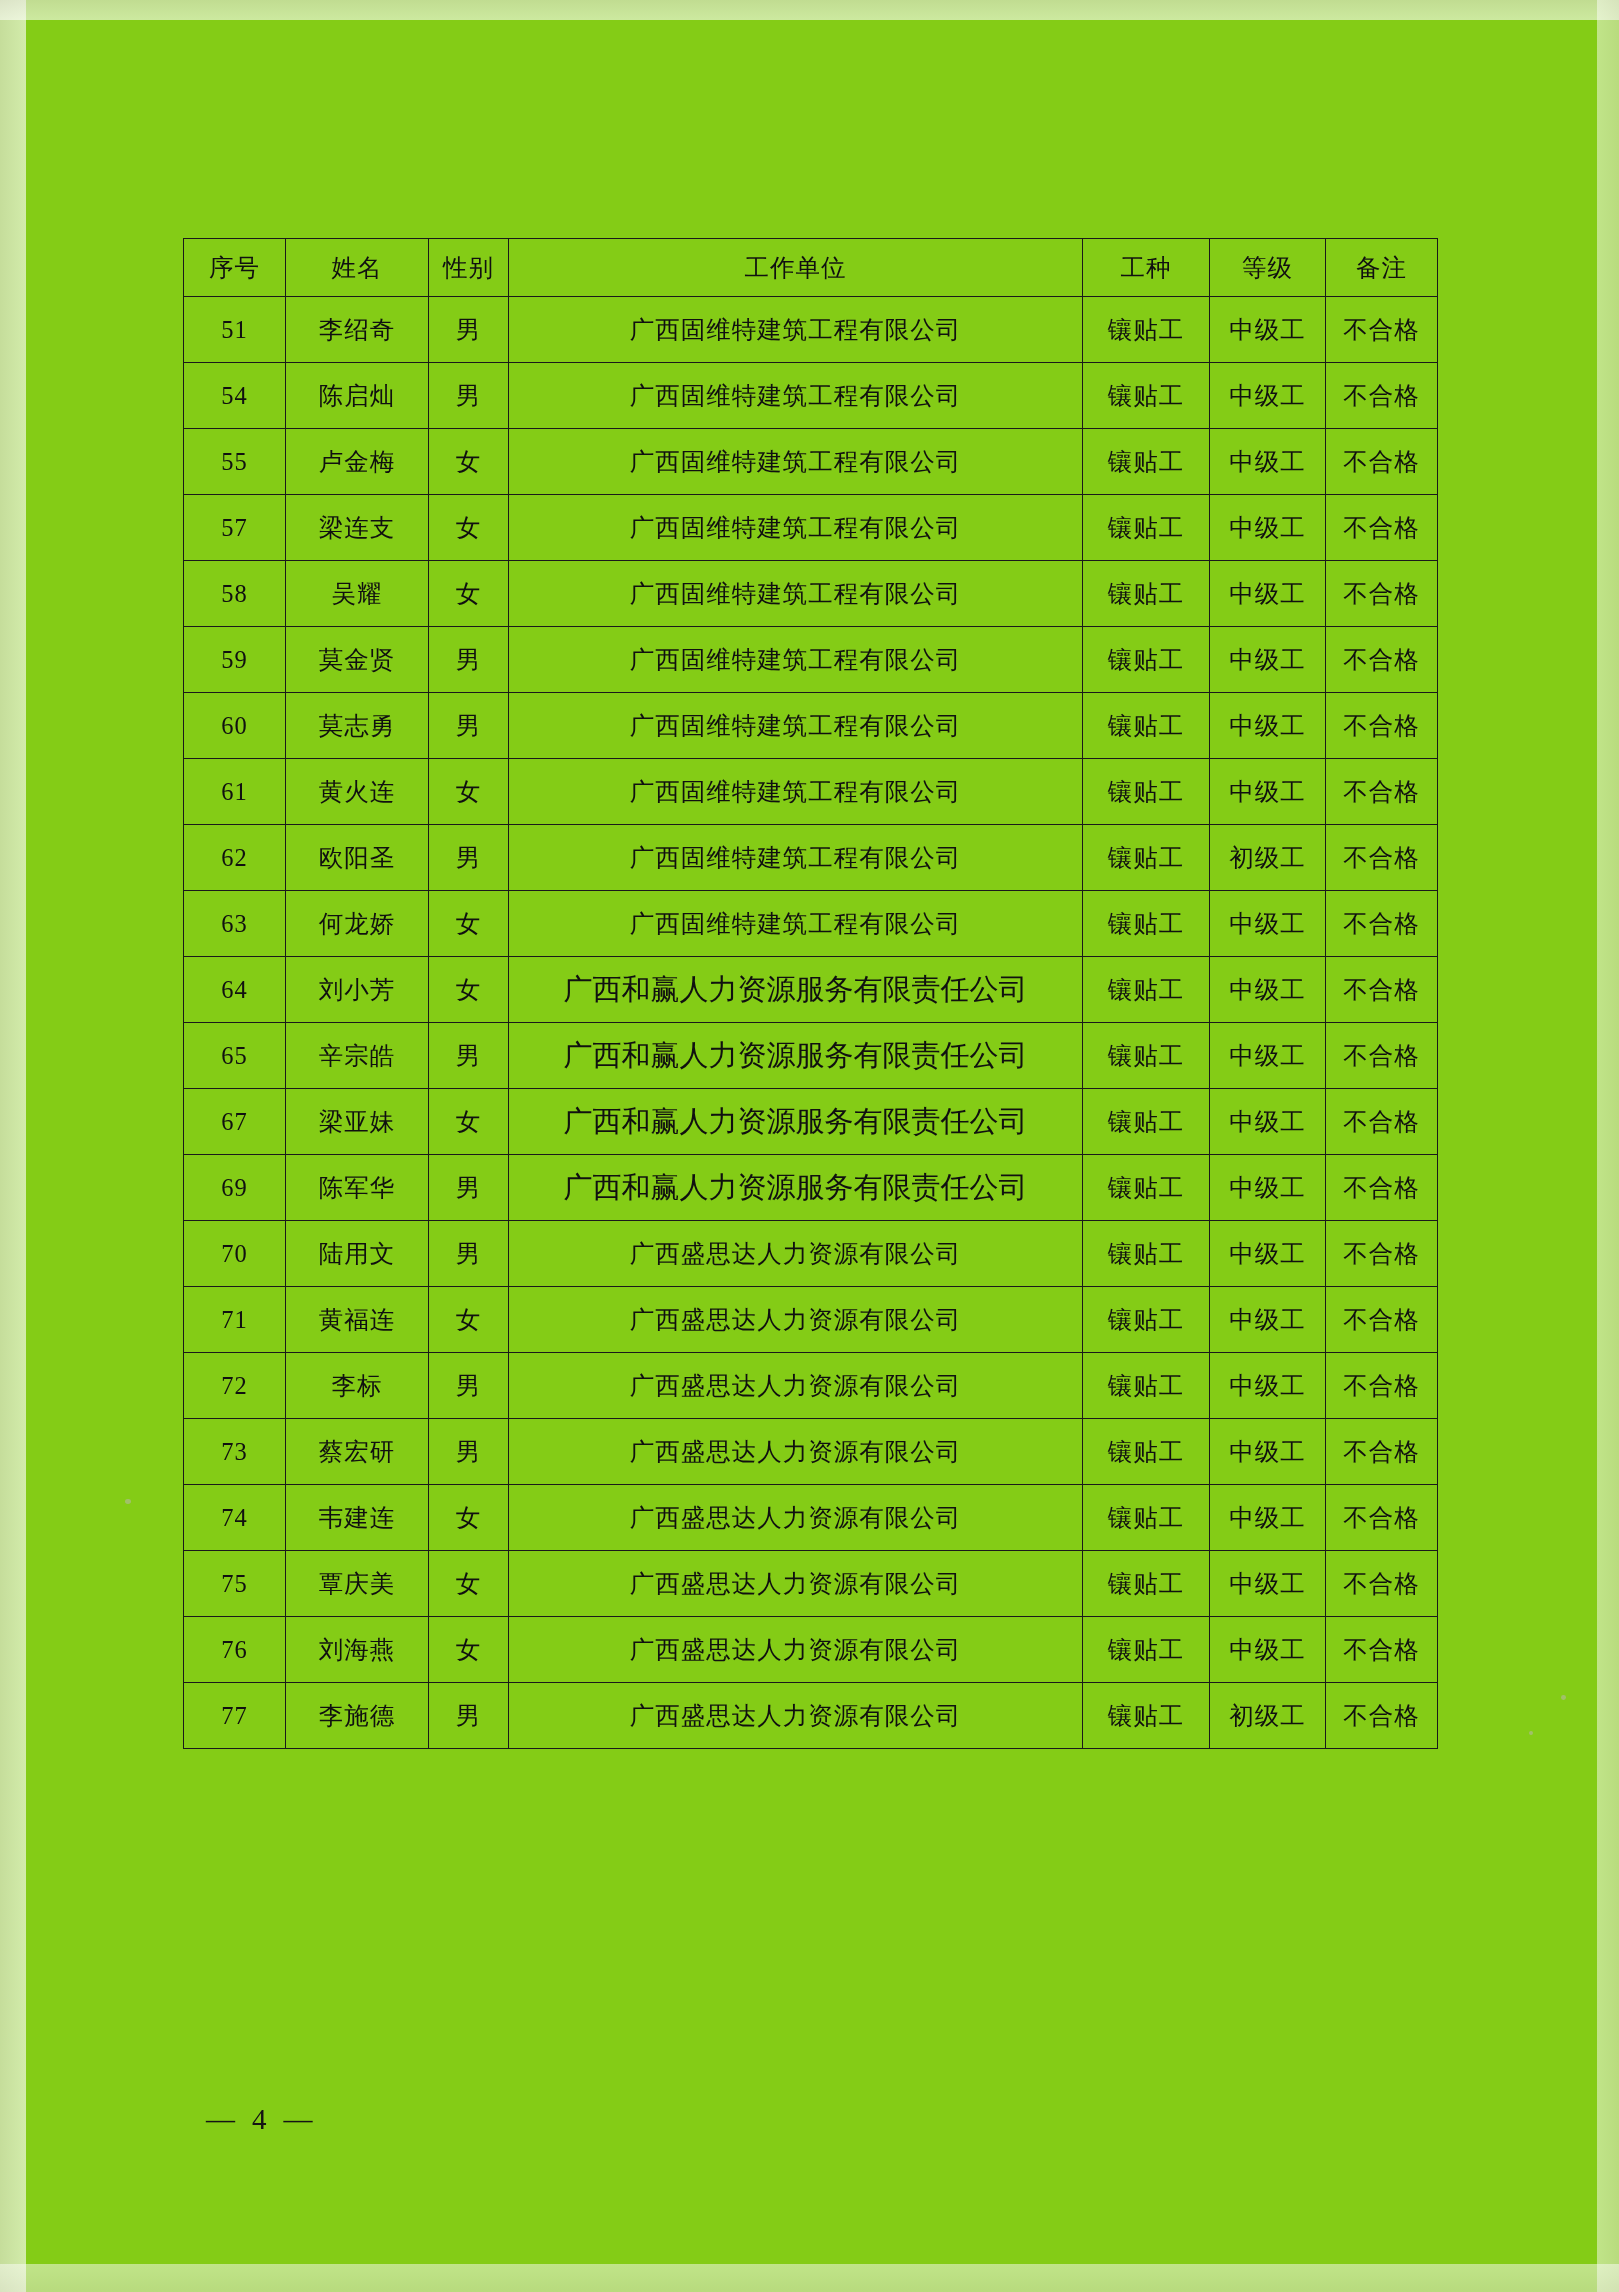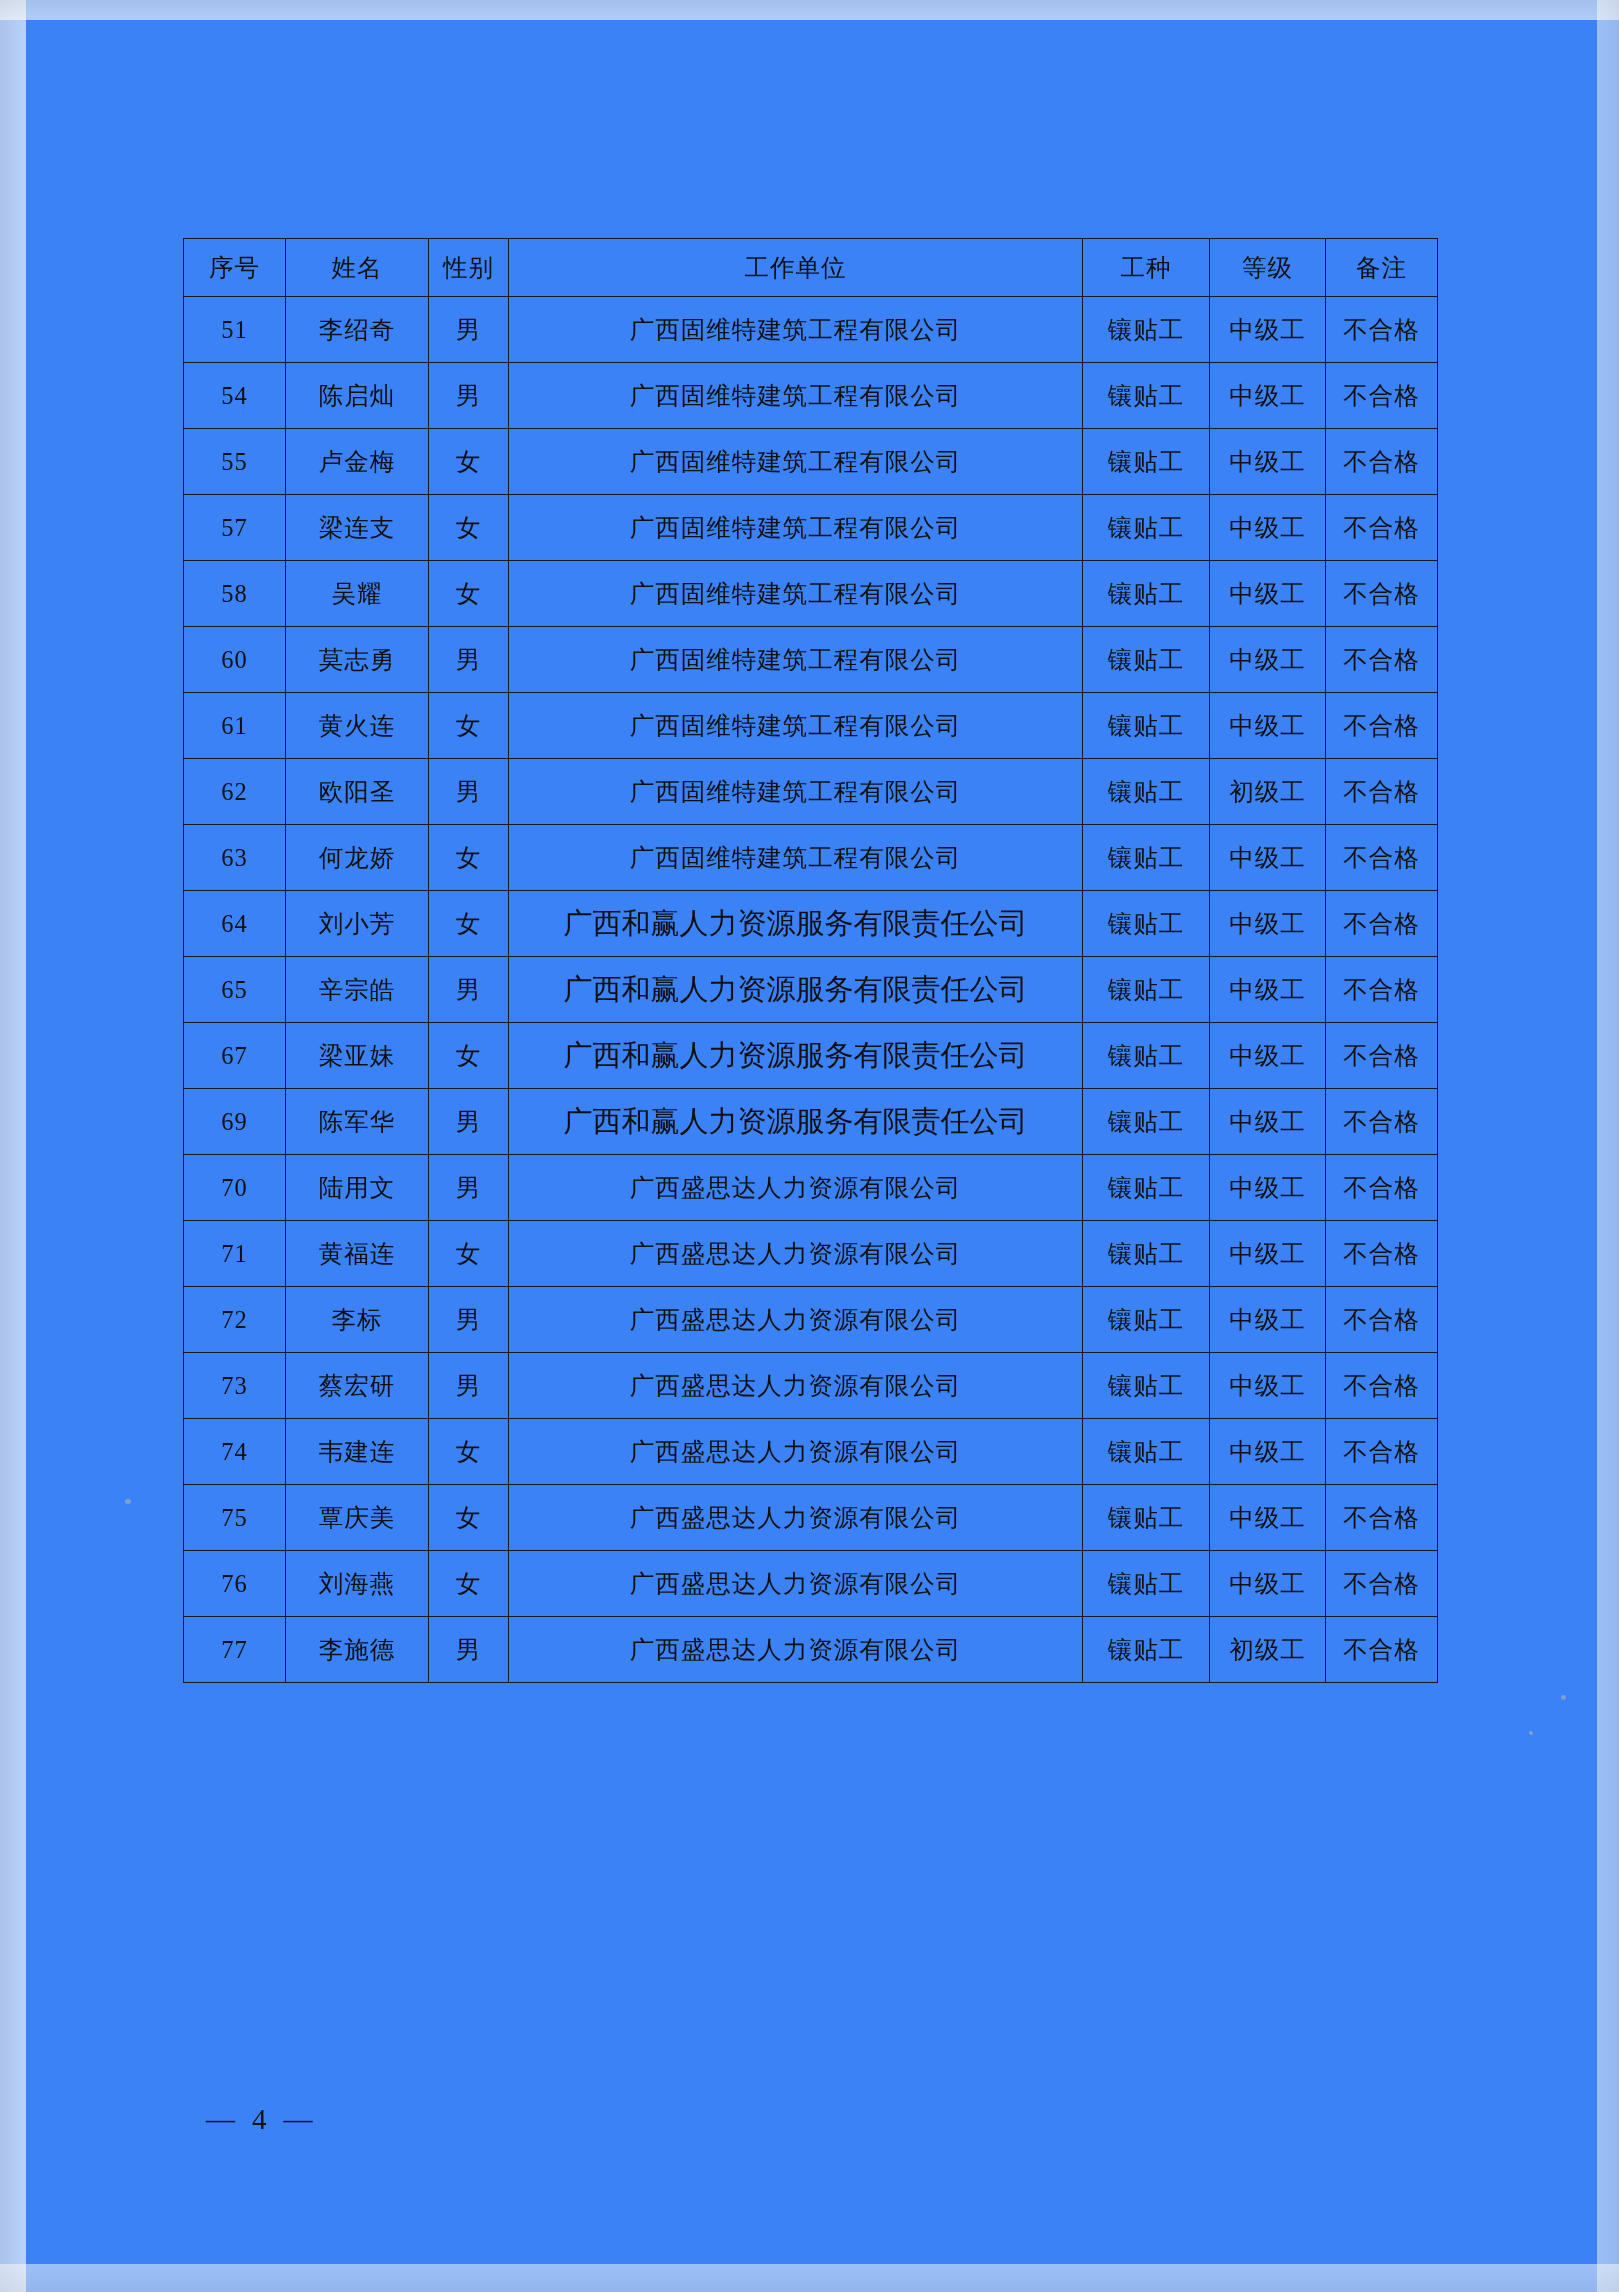--- a/index.html
+++ b/index.html
@@ -13,21 +13,21 @@
     position: relative;
     font-family: "Liberation Serif", "DejaVu Serif", serif;
     color: #0d0d0d;
     overflow: hidden;
   }
   .page {
     position: absolute;
     left: 0; top: 0;
     width: 1619px;
     height: 2293px;
-    background: #3b82f6;
+    background: #84cc16;
   }
   
   .scan-edge-left {
     position: absolute;
     left: 0; top: 0;
     width: 25.5px; height: 2293px;
     background: linear-gradient(to right, #e8e6e2 0%, #fdfdfb 100%);
     opacity: .65;
   }
   .scan-edge-top {
@@ -187,20 +187,29 @@
         <tr>
             <td>58</td>
             <td>吴耀</td>
             <td>女</td>
             <td class="cell-unit">广西固维特建筑工程有限公司</td>
             <td>镶贴工</td>
             <td>中级工</td>
             <td>不合格</td>
           </tr>
         <tr>
+            <td>59</td>
+            <td>莫金贤</td>
+            <td>男</td>
+            <td class="cell-unit">广西固维特建筑工程有限公司</td>
+            <td>镶贴工</td>
+            <td>中级工</td>
+            <td>不合格</td>
+          </tr>
+        <tr>
             <td>60</td>
             <td>莫志勇</td>
             <td>男</td>
             <td class="cell-unit">广西固维特建筑工程有限公司</td>
             <td>镶贴工</td>
             <td>中级工</td>
             <td>不合格</td>
           </tr>
         <tr>
             <td>61</td>

